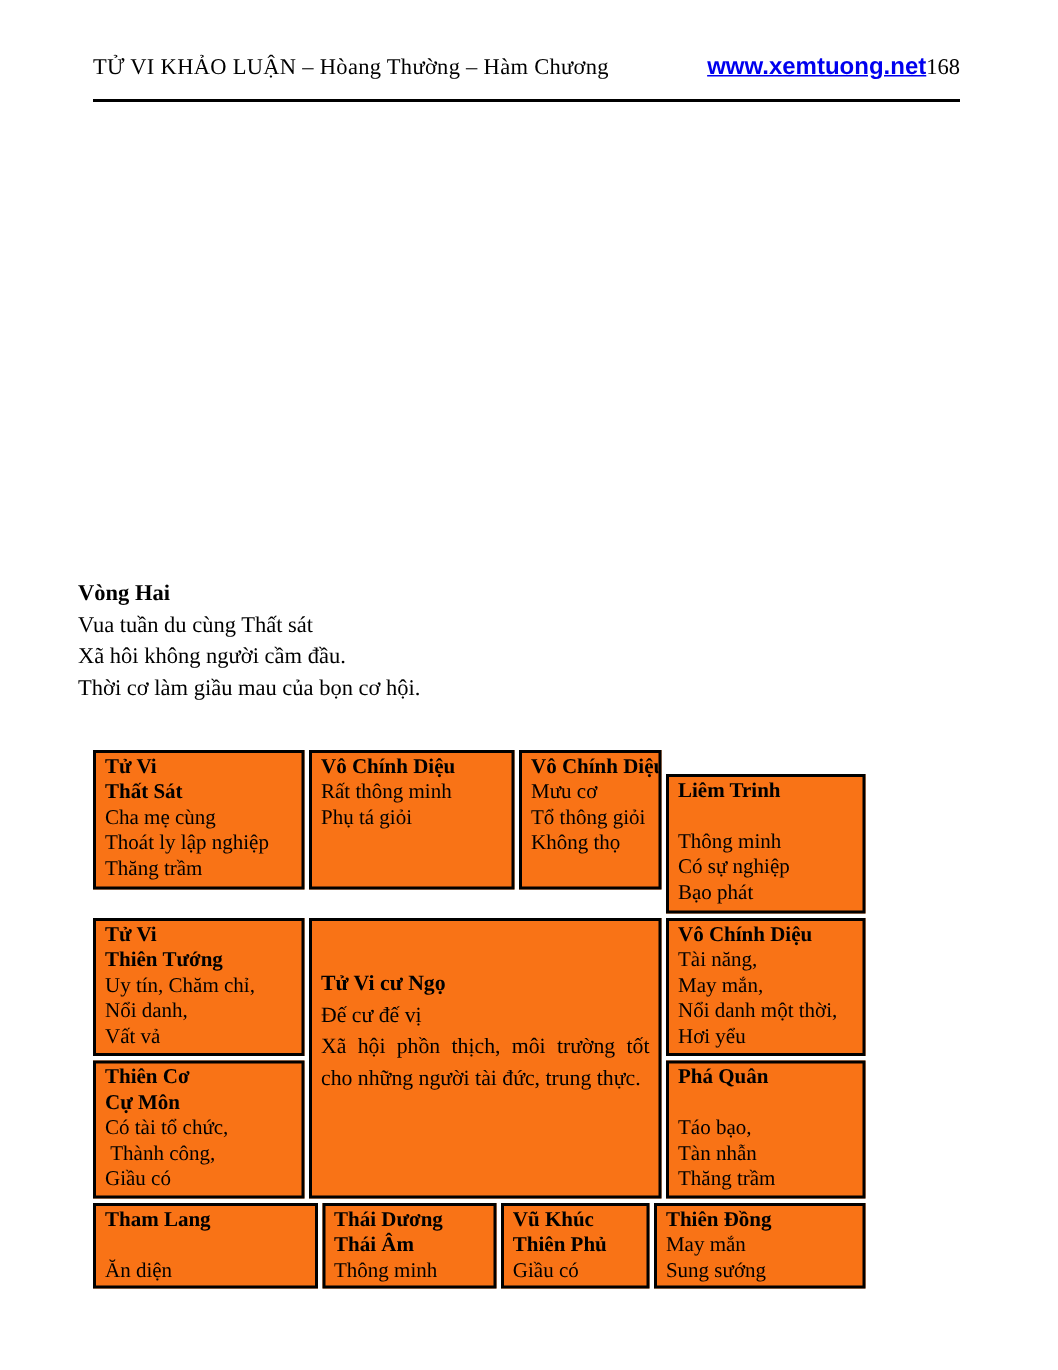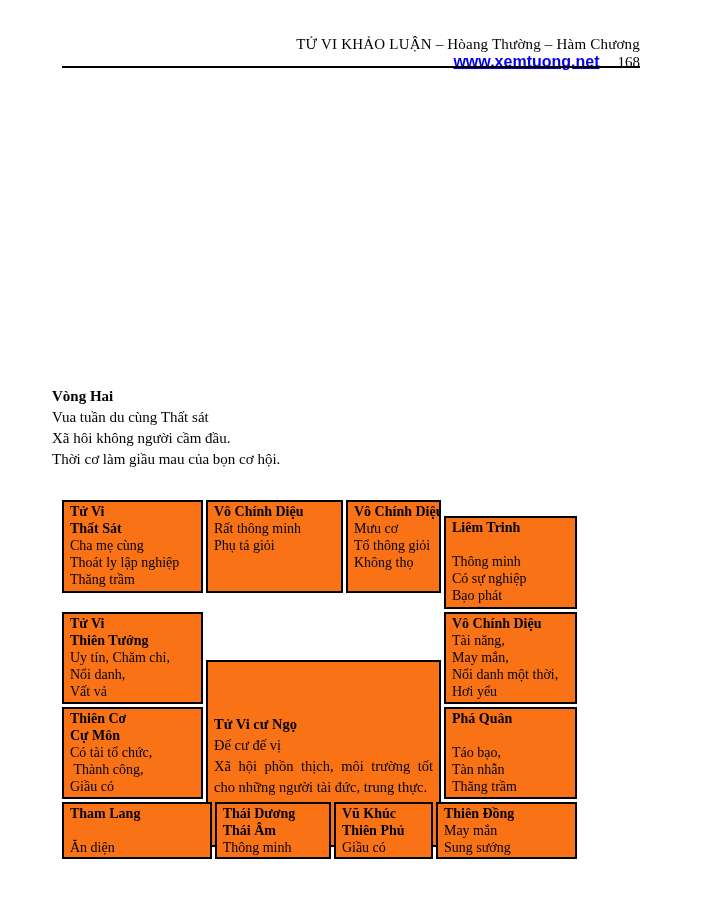--- a/index.html
+++ b/index.html
@@ -19,24 +19,23 @@
   .header {
     position: absolute;
     left: 62px;
     top: 36px;
     width: 578px;
     display: flex;
     justify-content: space-between;
     align-items: flex-end;
     font-size: 15px;
     white-space: nowrap;
-    flex-direction: column;
   }
   .h-title { letter-spacing: 0.2px; }
-  .h-right { display: flex; align-items: baseline; gap: 18px; }
+  .h-right { display: flex; align-items: baseline; }
   .h-link {
     font-family: "Liberation Sans", sans-serif;
     font-weight: bold;
     font-size: 16px;
     color: #0000ee;
     text-decoration: underline;
     cursor: pointer;
   }
   .h-rule {
     position: absolute;
@@ -83,24 +82,23 @@
 
   
   .mid { display: flex; gap: 3px; margin-bottom: 3px; height: 187px; }
   .side-col { display: flex; flex-direction: column; gap: 3px; }
   .side-col .cell { height: 92px; }
   .col-l { width: 141px; }
   .col-r { width: 133px; }
   .center-cell {
     flex: 1;
     height: 187px;
-    padding-top: 52px;
+    padding-top: 32px;
     line-height: 21px;
     font-size: 14.5px;
-    margin-top: 48px;
   }
   .center-cell .ln { min-height: 21px; white-space: normal; }
   .just { text-align: justify; }
 
   
   .r4 .cell { height: 57px; }
   .v1 { width: 156px; } .v2 { width: 121px; } .v3 { width: 103px; } .v4 { width: 147px; }
 </style>
 </head>
 <body>

